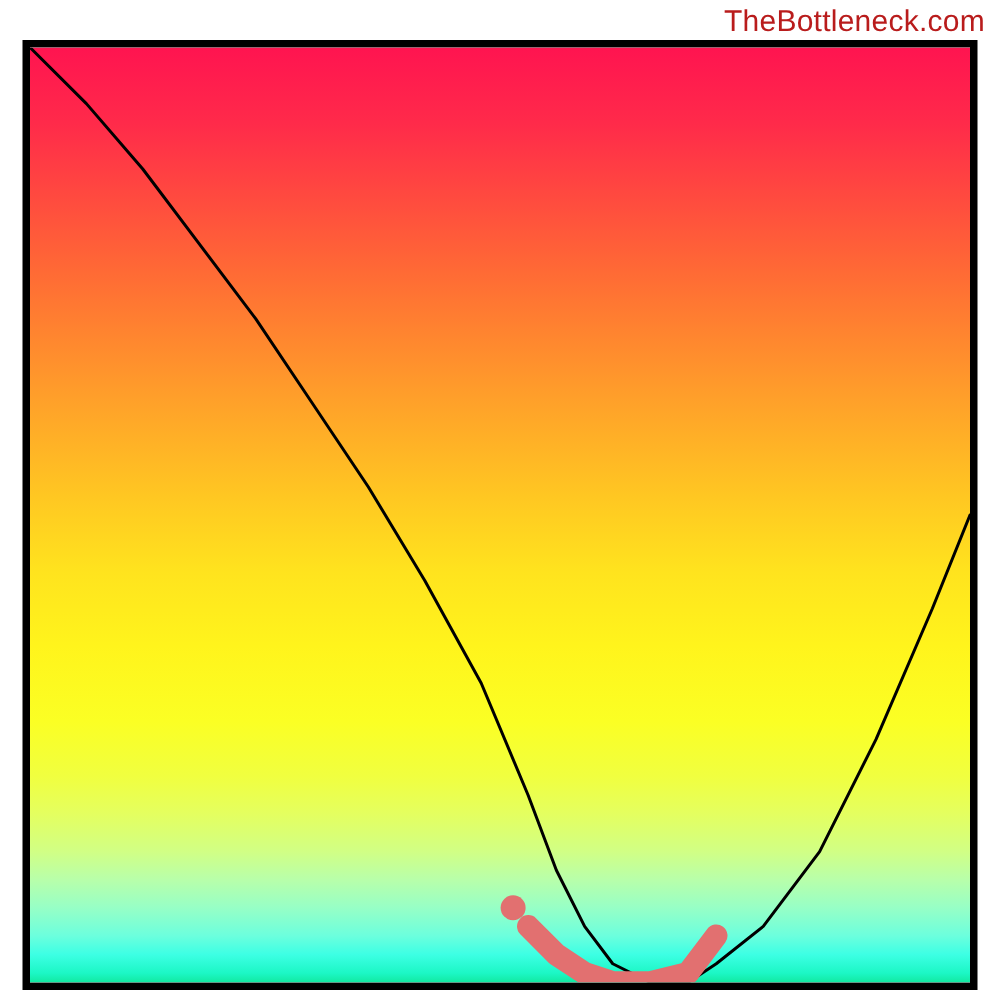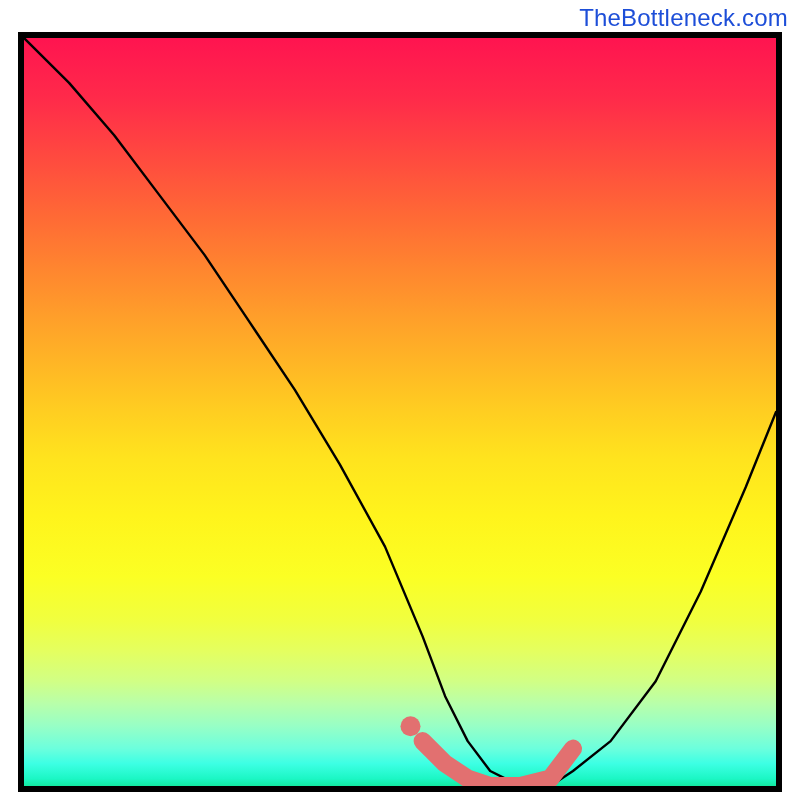--- a/index.html
+++ b/index.html
@@ -59,21 +59,21 @@
     position: absolute;
     inset: 0;
     width: 100%;
     height: 100%;
   }
   .attribution {
     position: absolute;
     right: 12px;
     top: 4px;
     font-size: 24px;
-    color: #1d4ed8;
+    color: #b91c1c;
     font-weight: 500;
     letter-spacing: 0.2px;
   }
 </style>
 </head>
 <body>
 
 <div class="attribution">TheBottleneck.com</div>
 
 <div class="frame">

